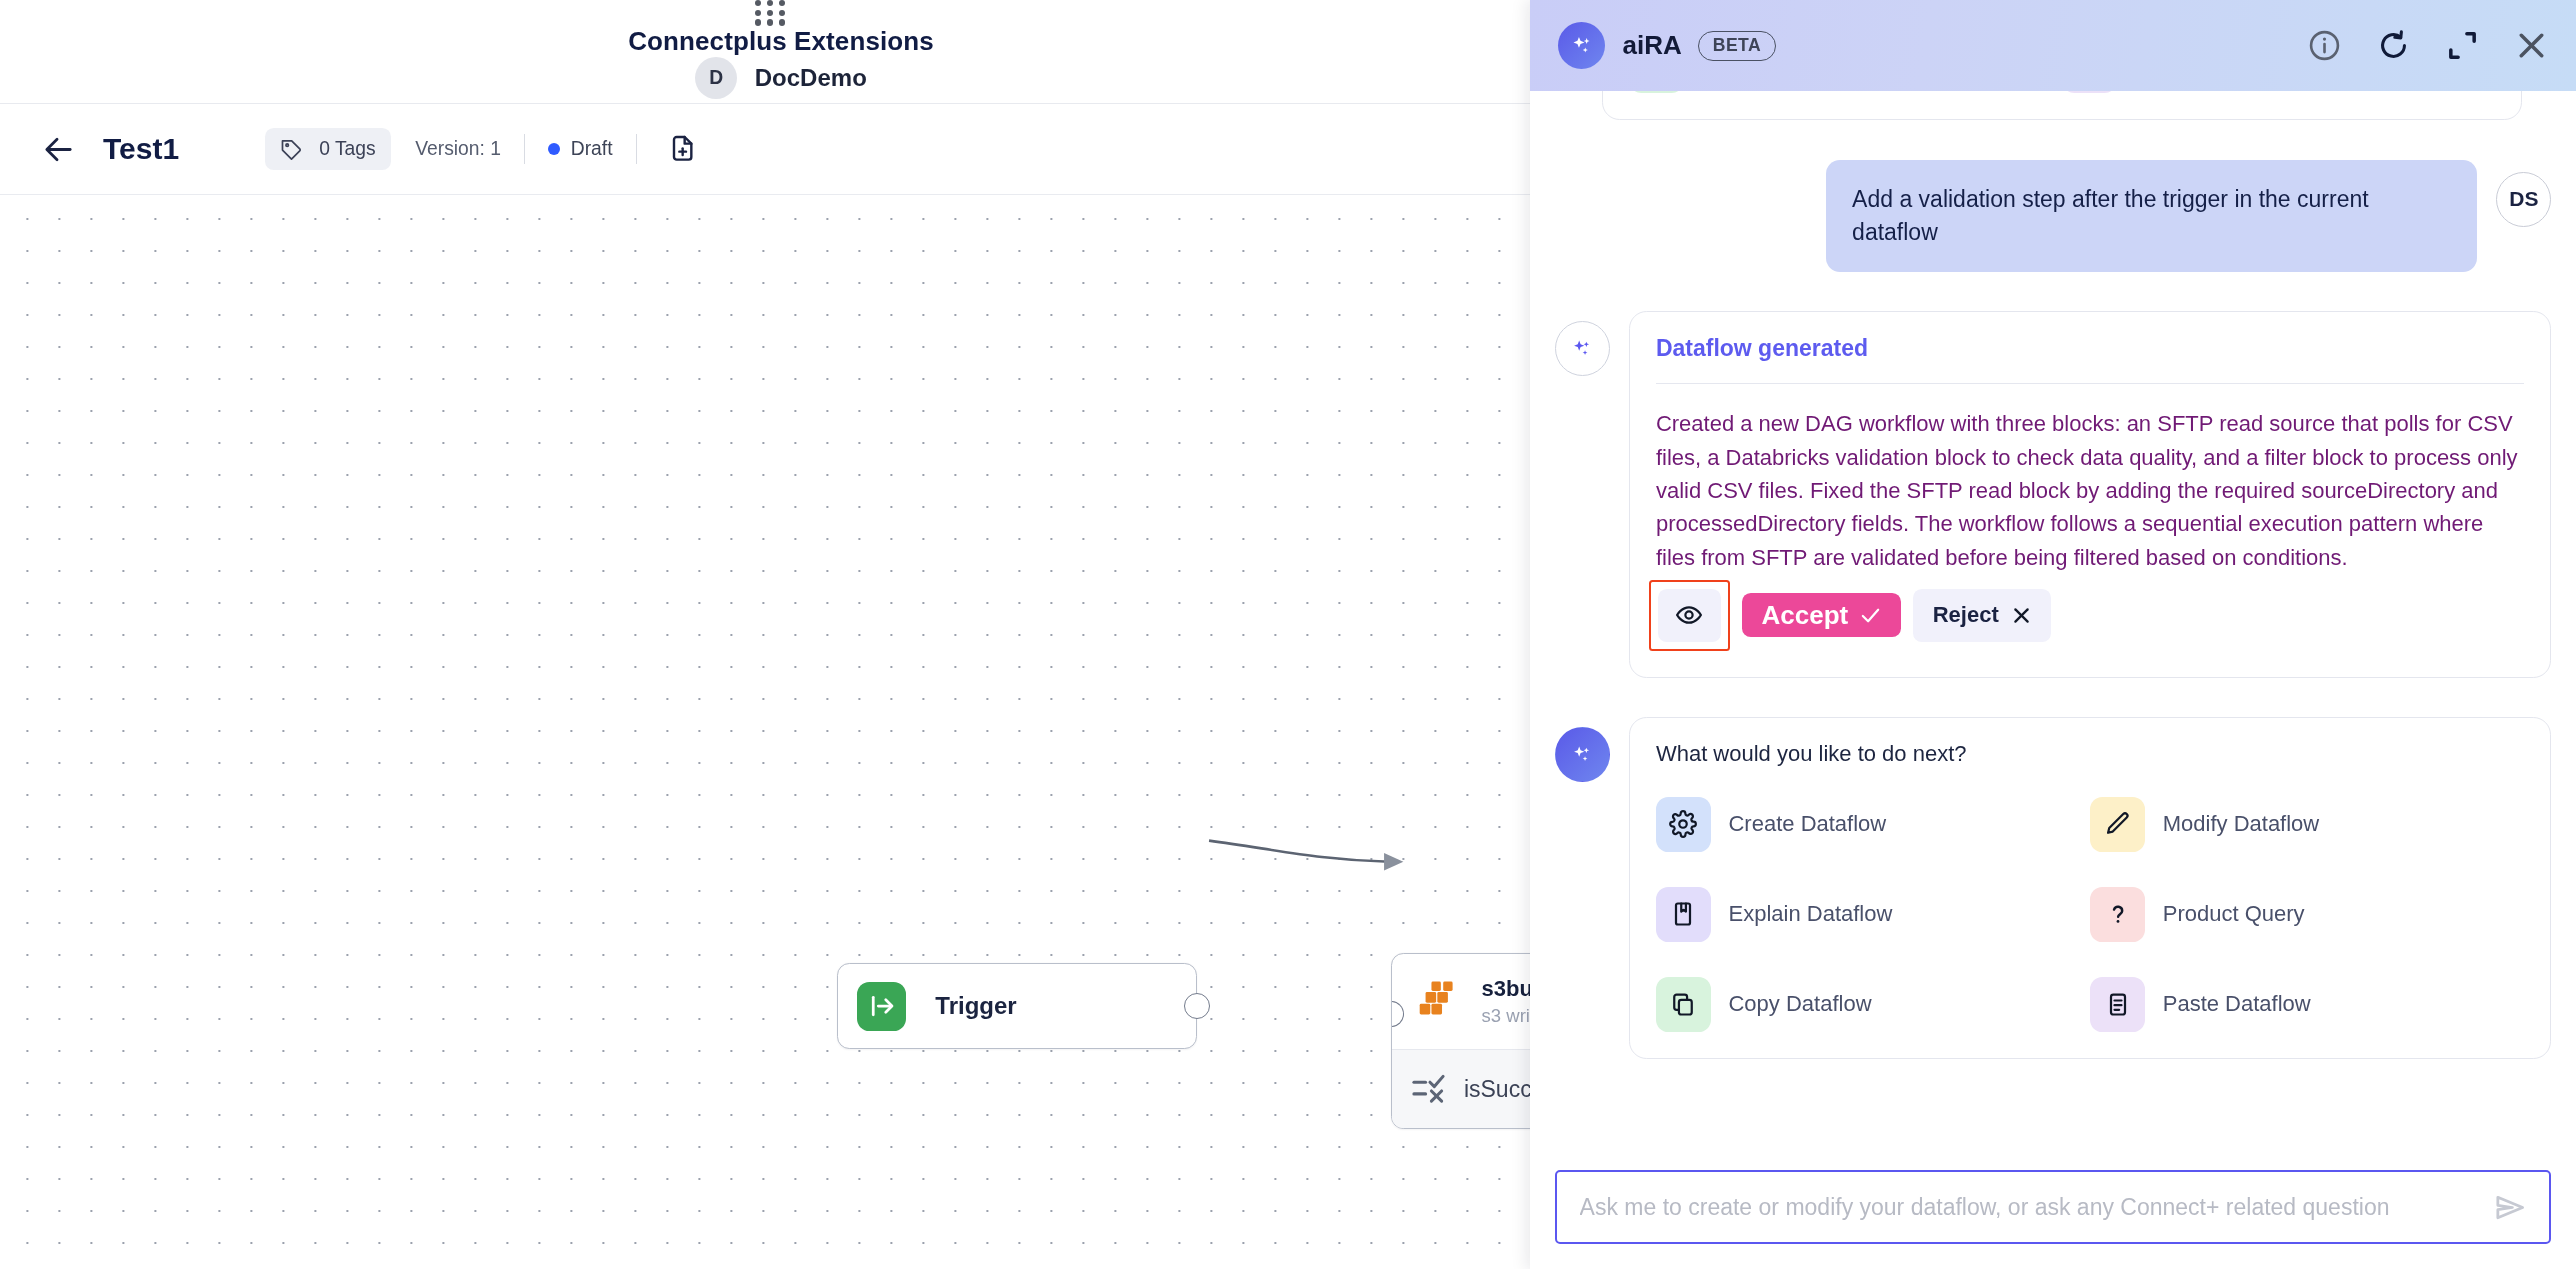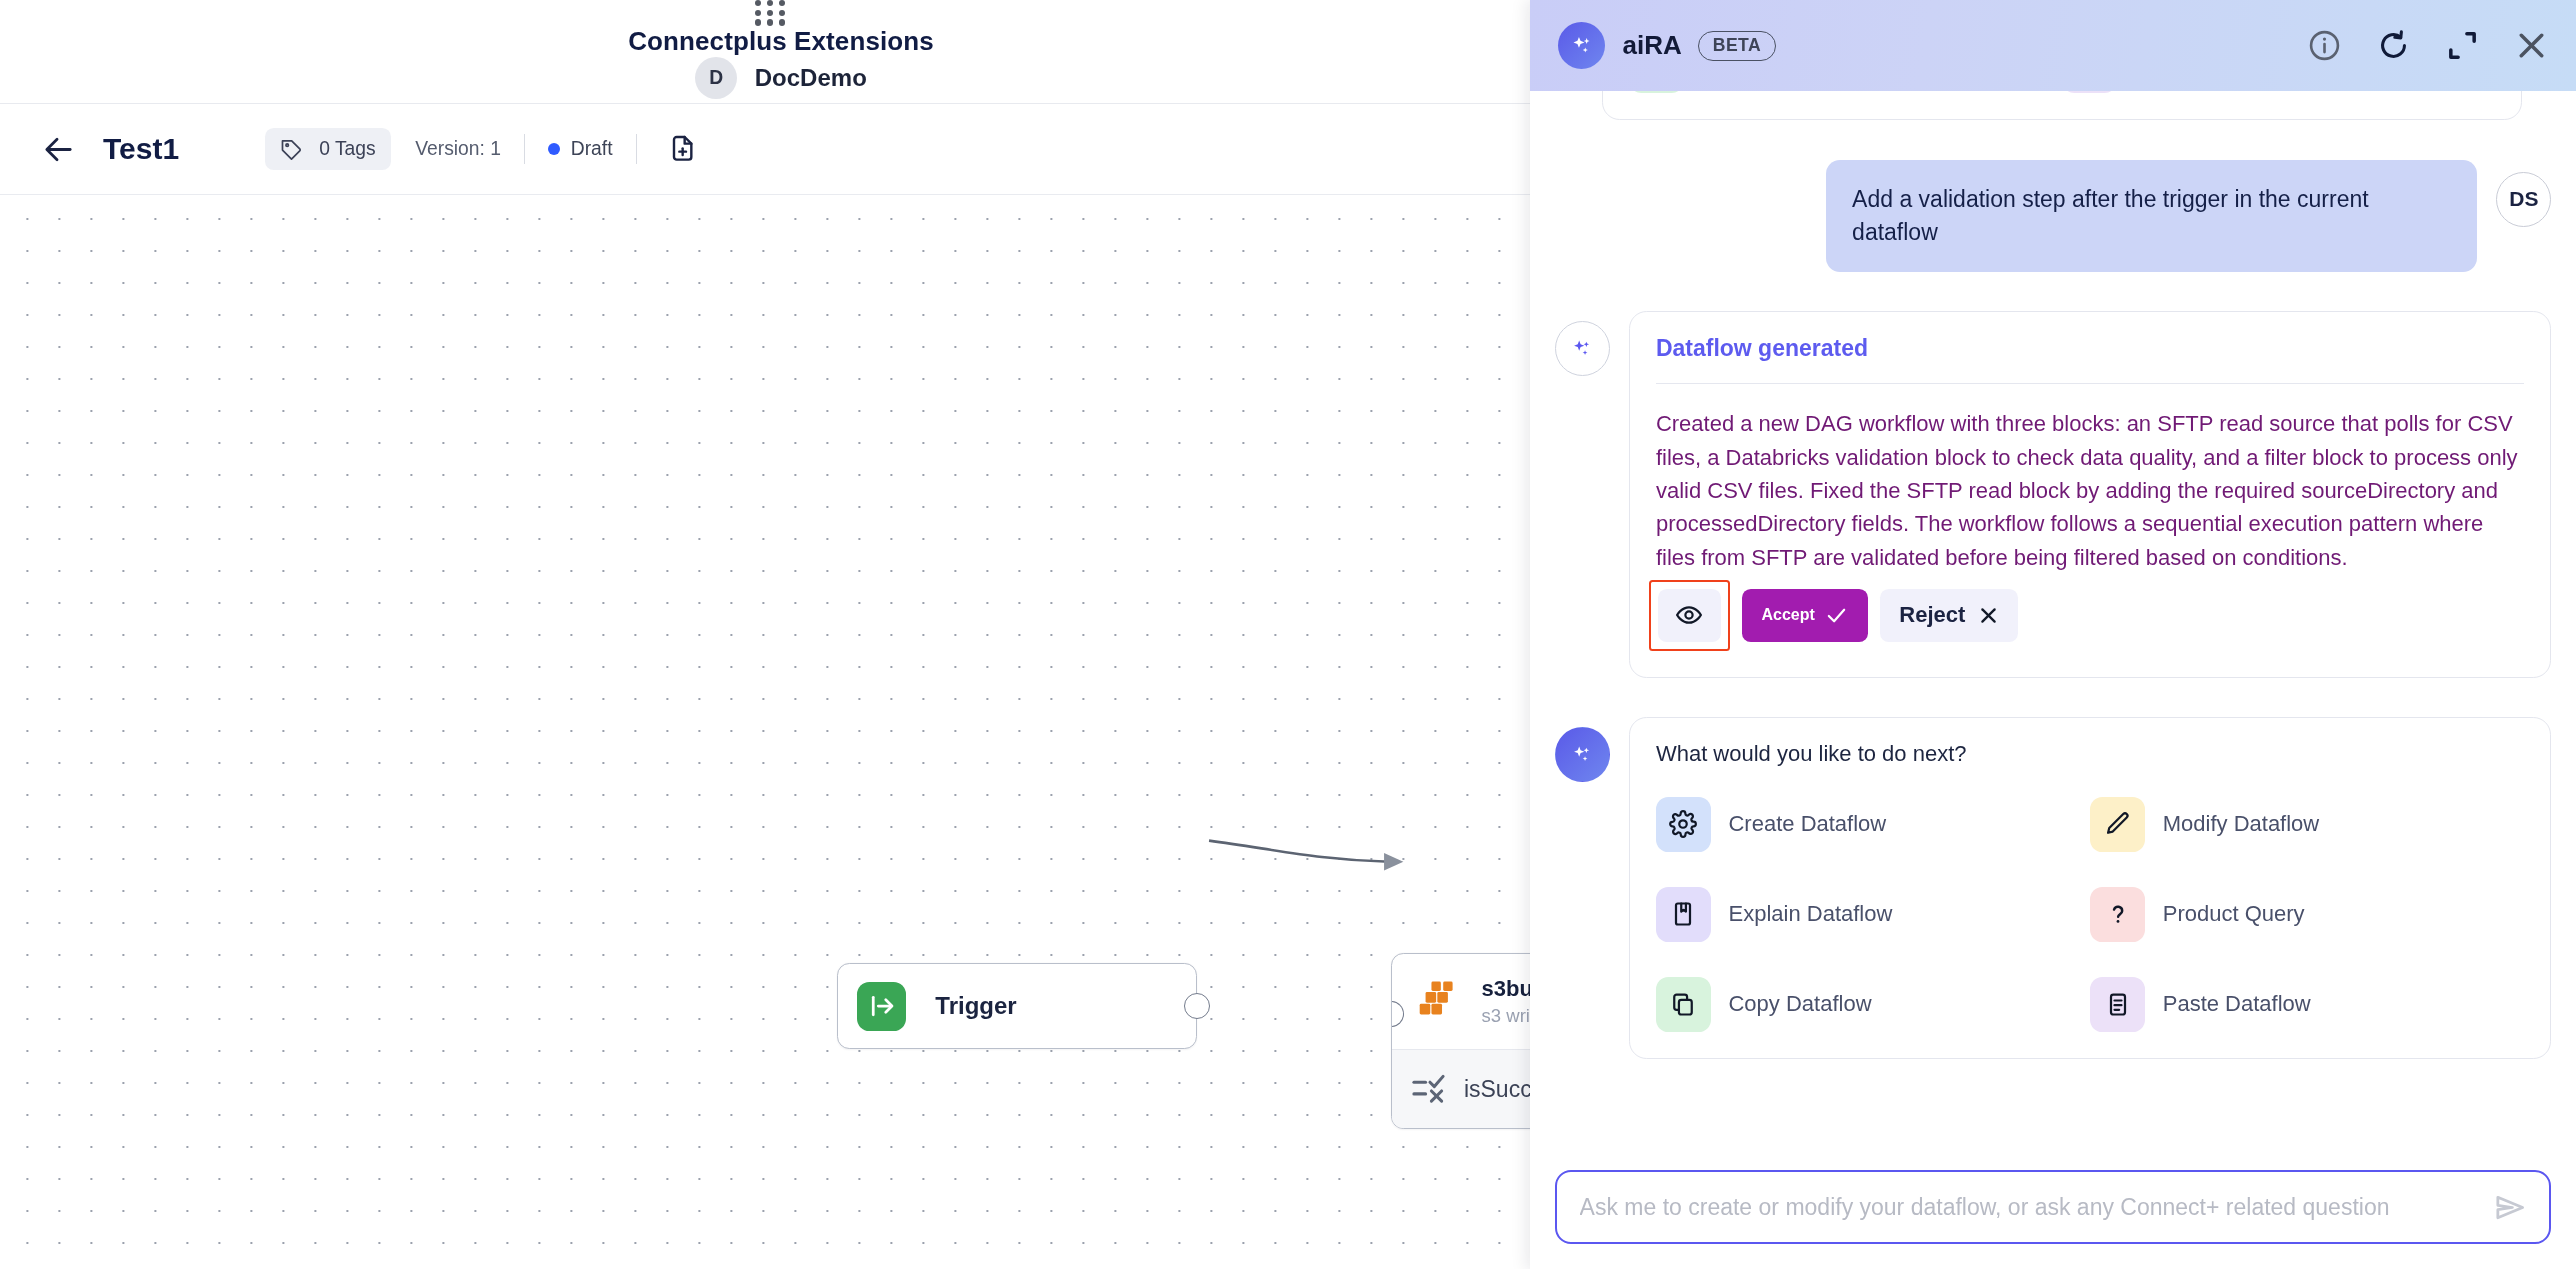--- a/index.html
+++ b/index.html
@@ -228,38 +228,38 @@
   #preview-btn-wrap {
     position:relative; padding: 7px;
     border: 2.6px solid #f0411b; border-radius: 3.5px;
     margin-left: -7px;
   }
   #preview-btn {
     width: 63px; height:53px; border-radius:8.8px; background:#f1f1fb;
     display:flex;align-items:center;justify-content:center; cursor:pointer; border:none;
   }
   #accept-btn {
-    height:53px; padding: 0 19.3px; border-radius:8.8px; border:none;
-    background:#a21caf; color:#fff; font-size:16px; font-weight:600;
+    height:44px; padding: 0 19.3px; border-radius:8.8px; border:none;
+    background:#ec4899; color:#fff; font-size:26px; font-weight:600;
     display:flex;align-items:center;gap:10.6px; cursor:pointer;
     font-family:"Liberation Sans", sans-serif;
   }
   #reject-btn {
     height:53px; padding: 0 19.3px; border-radius:8.8px; border:none;
     background:#f1f1fb; color:#1b2342; font-size:22px; font-weight:600;
     display:flex;align-items:center;gap:12.3px; cursor:pointer;
     font-family:"Liberation Sans", sans-serif;
   }
   #next-prompt { font-size:22px; color:#1d2540; }
   #next-grid { margin-top: 30px; display:flex; flex-direction:column; gap: 35px; }
 
   
   #composer-wrap { flex:0 0 auto; padding: 16px 24.6px 26px 24.6px; background:#fff; }
   #composer {
-    height: 74px; border: 2.2px solid #5b57f0; border-radius: 16px;
+    height: 74px; border: 2.2px solid #5b57f0; border-radius: 5px;
     display:flex; align-items:center; padding: 0 19.3px 0 23px; background:#fff;
   }
   #composer-input {
     flex:1 1 auto; border:none; outline:none; background:transparent;
     font-size:23px; color:#1d2540;
     font-family:"Liberation Sans", sans-serif;
   }
   #composer-input::placeholder { color:#b7bac4; }
   #send-btn { width:42px;height:42px; display:flex;align-items:center;justify-content:center;cursor:pointer;border:none;background:transparent;}
 </style>

